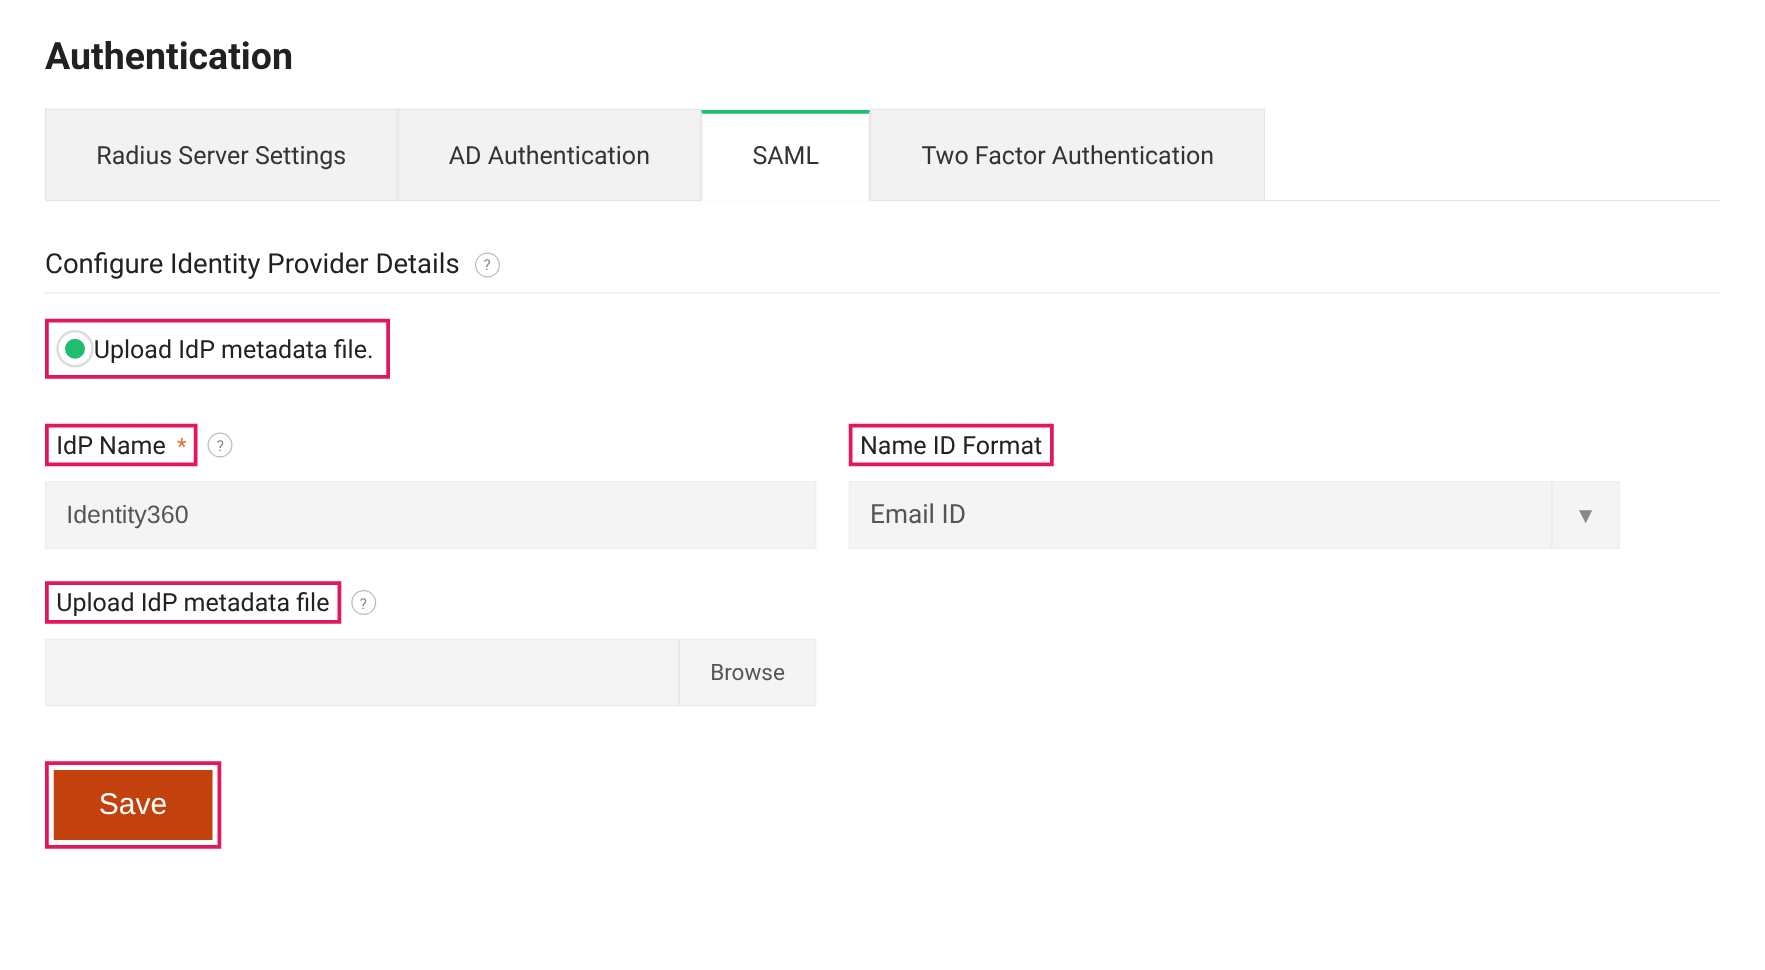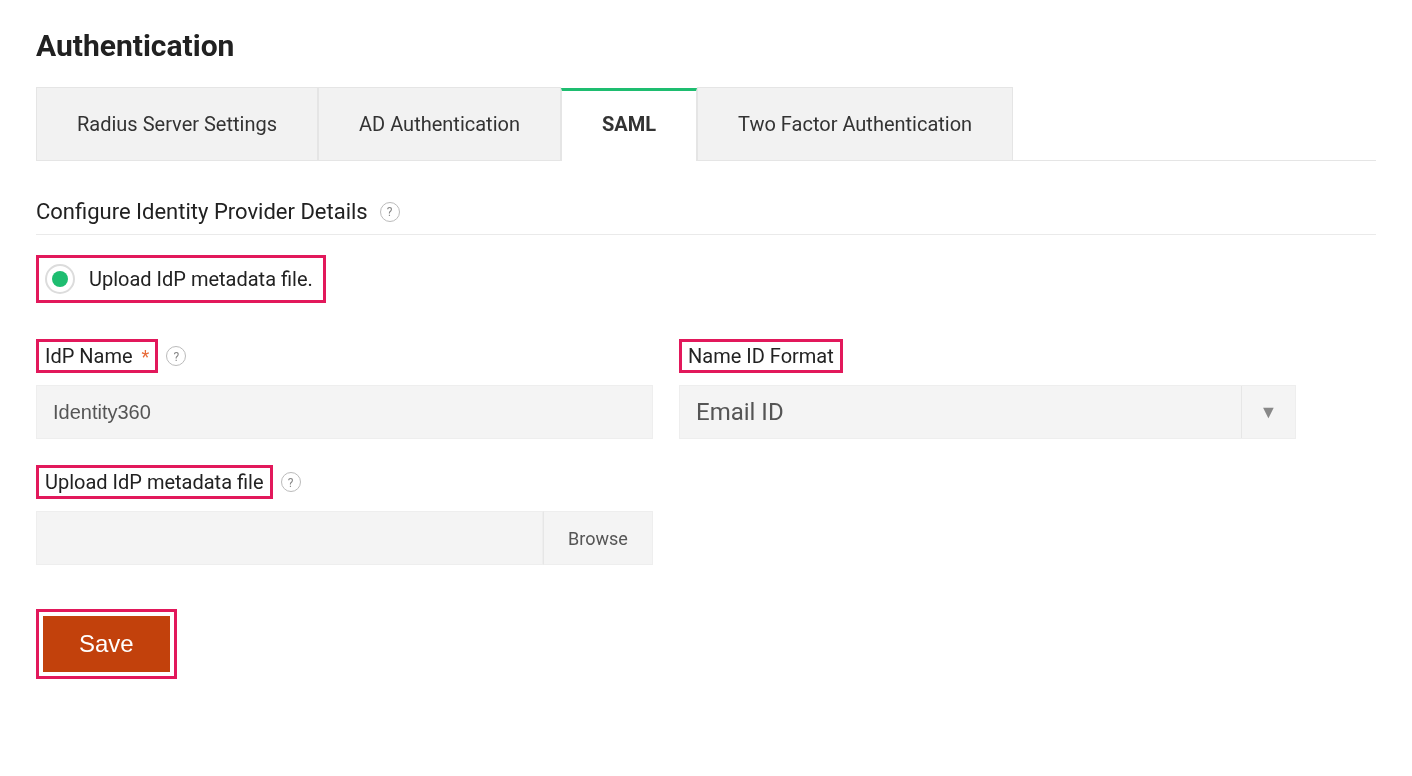--- a/index.html
+++ b/index.html
@@ -31,21 +31,21 @@
     color: #333;
     cursor: pointer;
     text-align: center;
   }
   .tab.active {
     background: #fff;
     border-top: 3px solid #1ebd70;
     border-left: 1px solid #e5e5e5;
     border-right: 1px solid #e5e5e5;
     padding-top: 21px;
-    font-weight: 700;
+    font-weight: 400;
     position: relative;
     top: 1px;
   }
   .section-title {
     font-size: 22px;
     font-weight: 400;
     margin: 38px 0 10px 0;
     display: flex;
     align-items: center;
     gap: 12px;
@@ -73,21 +73,20 @@
   }
   .radio-row {
     display: flex;
     align-items: center;
     gap: 30px;
     margin-bottom: 36px;
   }
   .radio-group {
     display: inline-flex;
     align-items: center;
-    gap: 14px;
     padding: 6px 10px 6px 6px;
     font-size: 20px;
     color: #222;
     cursor: pointer;
   }
   .hl { border: 3px solid #e2185b; }
   .radio-outer {
     width: 30px;
     height: 30px;
     border-radius: 50%;
@@ -139,21 +138,21 @@
     width: 100%;
     height: 54px;
     background: #f4f4f4;
     border: 1px solid #eee;
   }
   .select-value {
     flex: 1;
     padding: 0 16px;
     display: flex;
     align-items: center;
-    font-size: 24px;
+    font-size: 21px;
     color: #555;
   }
   .select-caret {
     width: 54px;
     border-left: 1px solid #e6e6e6;
     display: flex;
     align-items: center;
     justify-content: center;
     color: #888;
     cursor: pointer;

